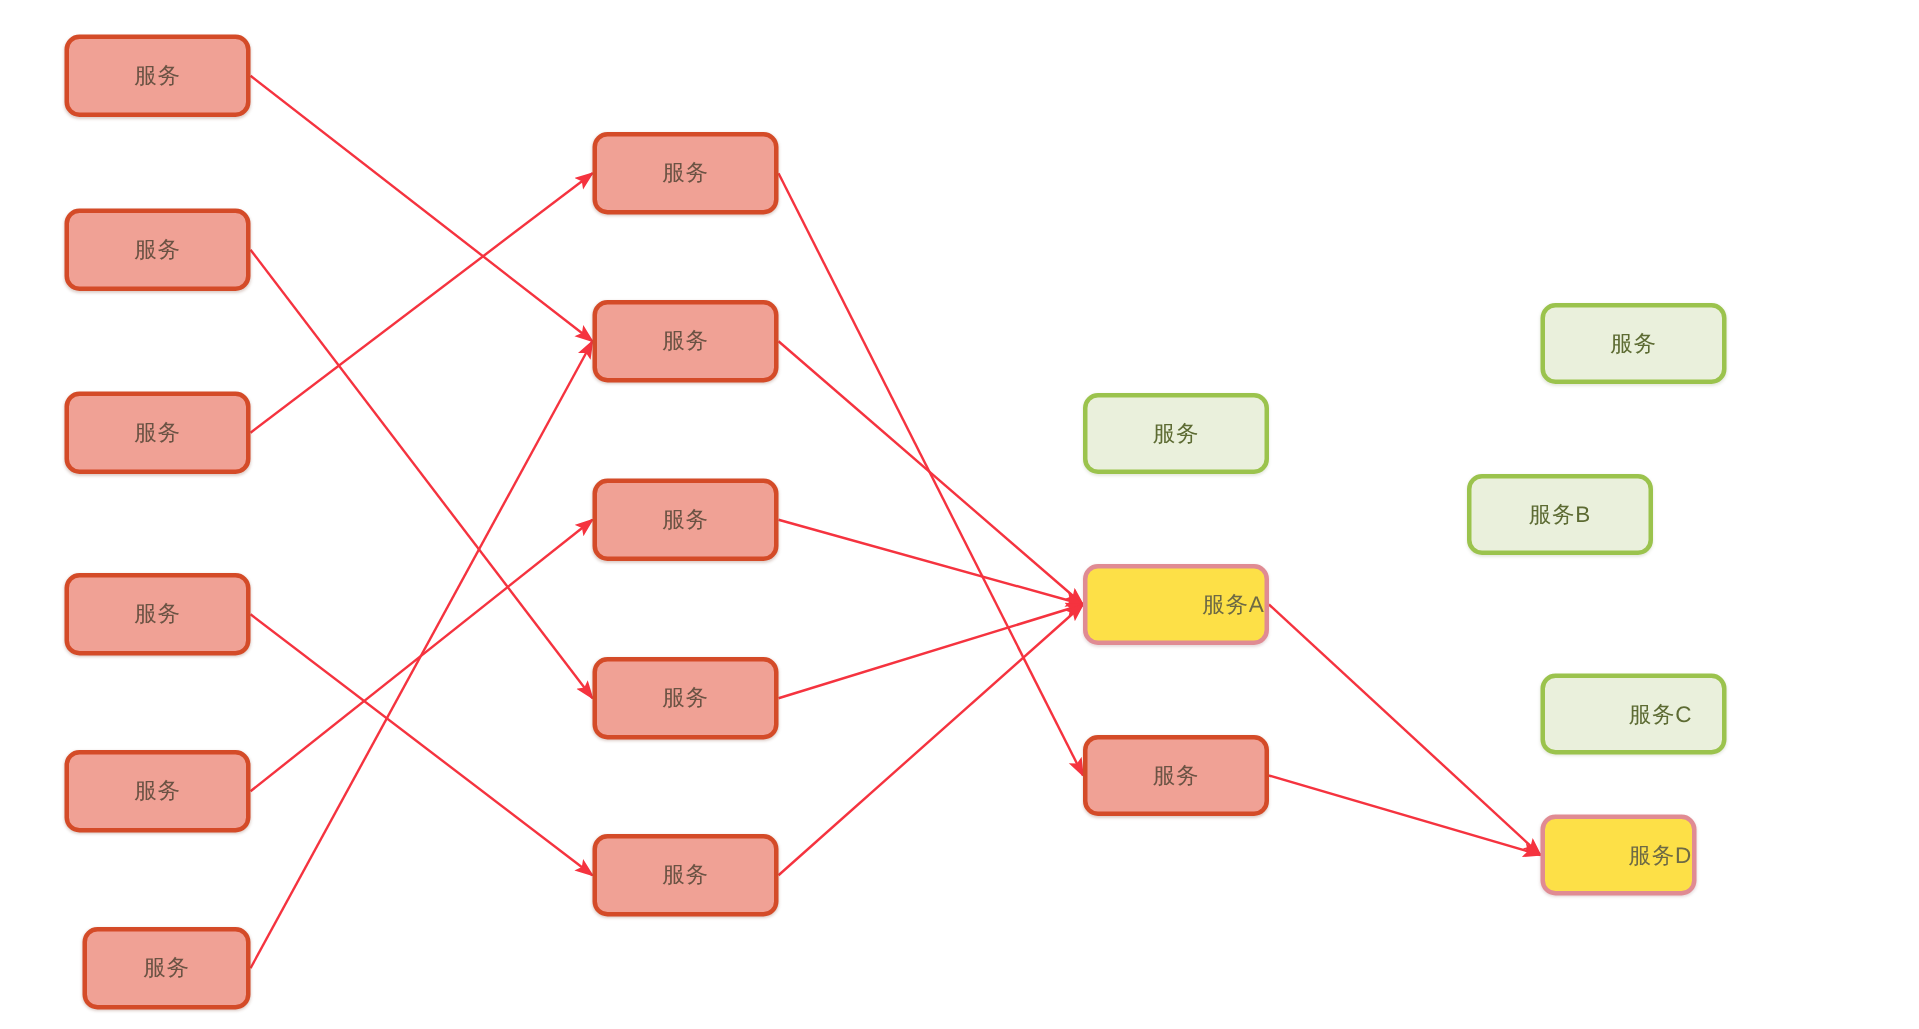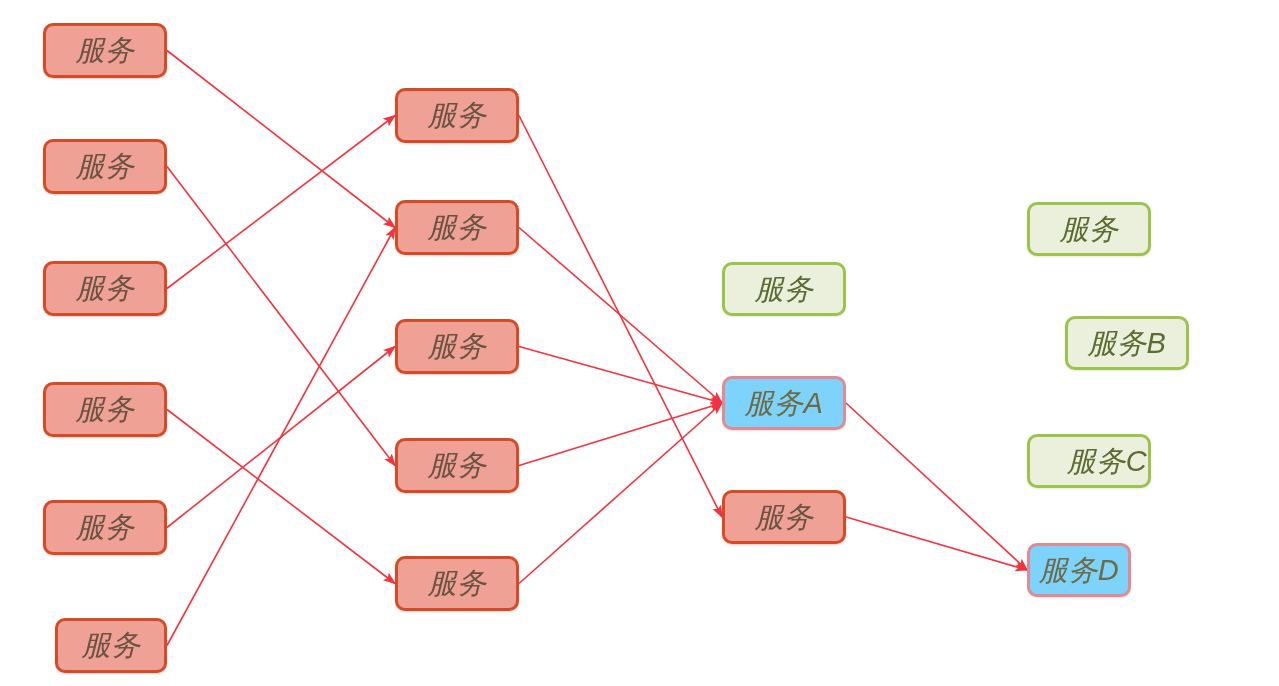--- a/index.html
+++ b/index.html
@@ -27,38 +27,38 @@
   }
   .node {
     position: absolute;
     box-sizing: border-box;
     display: flex;
     align-items: center;
     justify-content: center;
     border-radius: 10px;
     border-width: 3px;
     border-style: solid;
-    font-size: 29px;
+    font-size: 15px;
     line-height: 1;
     letter-spacing: 0.5px;
     white-space: nowrap;
     z-index: 2;
-    font-style: italic;
   }
   .node-red {
     background: #f0a195;
     border-color: #d44b28;
     color: #6b5344;
     box-shadow: 0 1px 2px rgba(120,60,40,0.25);
   }
   .node-pink {
-    background: #7dd3fc;
+    background: #fde047;
     border-color: #e08b93;
     color: #6e6a45;
     box-shadow: 0 1px 2px rgba(140,90,95,0.22);
+    justify-content: flex-end;
   }
   .node-green {
     background: #eaf0dc;
     border-color: #9bc34d;
     color: #5d6b33;
     box-shadow: 0 1px 2px rgba(110,130,70,0.18);
   }
 </style>
 </head>
 <body>
@@ -123,23 +123,23 @@
       </div>
       <div class="node node-pink" style="left: 722px; top: 376px; width: 124px; height: 54px;">
         <span>服务A</span>
       </div>
       <div class="node node-red" style="left: 722px; top: 490px; width: 124px; height: 54px;">
         <span>服务</span>
       </div>
       <div class="node node-green" style="left: 1027px; top: 202px; width: 124px; height: 54px;">
         <span>服务</span>
       </div>
-      <div class="node node-green" style="left: 1065px; top: 316px; width: 124px; height: 54px;">
+      <div class="node node-green" style="left: 978px; top: 316px; width: 124px; height: 54px;">
         <span>服务B</span>
       </div>
-      <div class="node node-green" style="left: 1027px; top: 434px; width: 124px; height: 54px; padding-left: 36px;">
+      <div class="node node-green" style="left: 1027px; top: 449px; width: 124px; height: 54px; padding-left: 36px;">
         <span>服务C</span>
       </div>
       <div class="node node-pink" style="left: 1027px; top: 543px; width: 104px; height: 54px;">
         <span>服务D</span>
       </div>
     </div>
 </div>
 
 </body></html>

